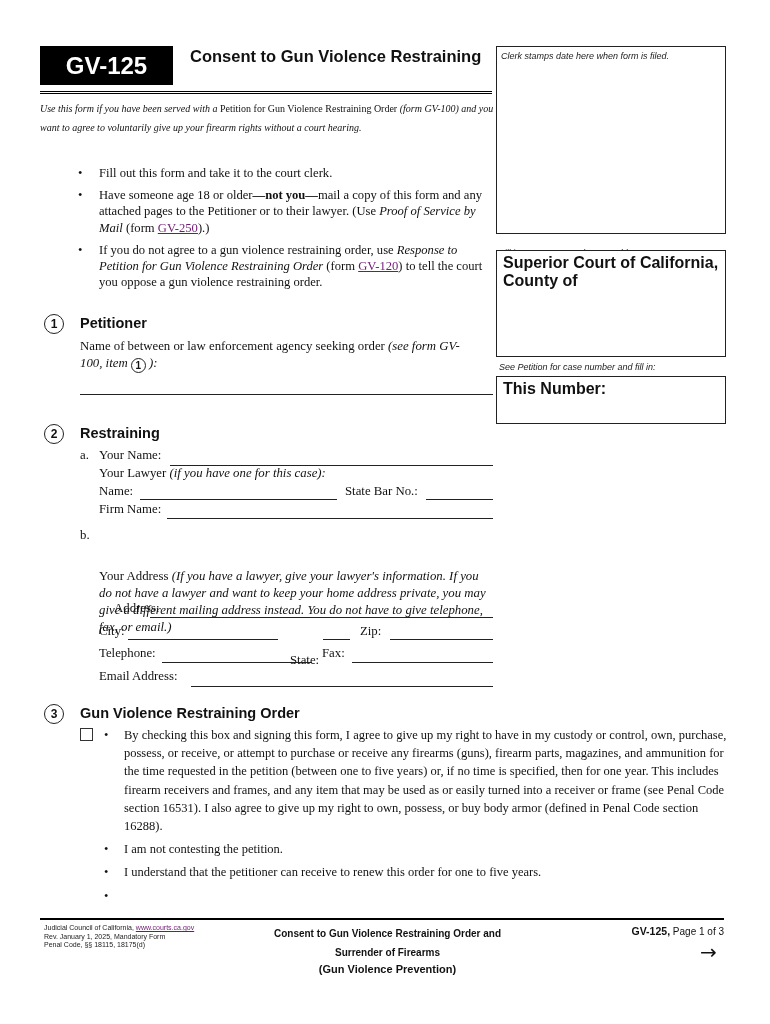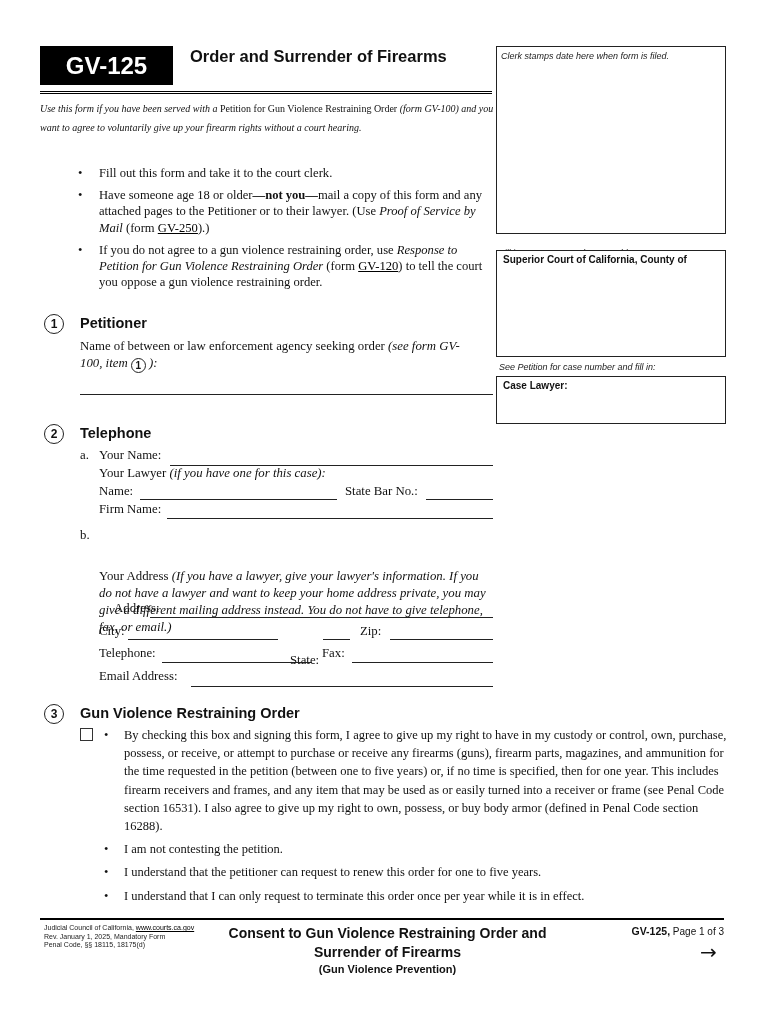--- a/index.html
+++ b/index.html
@@ -16,30 +16,30 @@
   .hdr-rule { left: 40px; top: 91px; width: 452px; height: 0; border-top: 3px double #000; }
 
   
   .rbox { border: 1.5px solid #222; background: #fff; }
   .clerk-box { left: 496px; top: 46px; width: 228px; height: 186px; }
   .box-cap { font-family: "Liberation Sans", sans-serif; font-style: italic; font-size: 9px; color: #222; }
   .clerk-box .box-cap { position: absolute; left: 4px; top: 4px; }
   .court-cap { left: 499px; top: 248px; }
   .court-box { left: 496px; top: 250px; width: 228px; height: 105px; }
   .court-box .lbl, .case-box .lbl { position: absolute; left: 6px; top: 3px; font-family: "Liberation Sans", sans-serif;
-    font-weight: bold; font-size: 10px; }
+    font-weight: bold; font-size: 16px; }
   .case-cap { left: 499px; top: 362px; }
   .case-box { left: 496px; top: 376px; width: 228px; height: 46px; }
 
   
   .intro { left: 40px; top: 100px; width: 455px; font-size: 10px; line-height: 18.5px; }
   .bullets { left: 78px; top: 165px; width: 420px; font-size: 12.6px; line-height: 16.2px; margin: 0; padding: 0; list-style: none; }
   .bullets li { position: relative; padding-left: 21px; margin-bottom: 6px; }
   .bullets li .dot { position: absolute; left: 0; top: 0; }
-  a.lnk { color: #000000; text-decoration: underline; }
+  a.lnk { color: #701a75; text-decoration: underline; }
 
   
   .sec-num { width: 20px; height: 20px; border: 1.3px solid #222; border-radius: 50%;
     font-family: "Liberation Sans", sans-serif; font-weight: bold; font-size: 12px;
     display: flex; align-items: center; justify-content: center; box-sizing: border-box; }
   .sec-title { font-family: "Liberation Sans", sans-serif; font-weight: bold; font-size: 14.5px; }
   .inline-num { display: inline-flex; width: 15px; height: 15px; border: 1.2px solid #222; border-radius: 50%;
     font-family: "Liberation Sans", sans-serif; font-weight: bold; font-size: 10px;
     align-items: center; justify-content: center; box-sizing: border-box; vertical-align: -2px; font-style: normal; }
 
@@ -50,45 +50,45 @@
   .checkbox { left: 80px; top: 728px; width: 11px; height: 11px; border: 1.2px solid #333; background: #fff; cursor: pointer; }
   .gv-bullets { left: 104px; top: 726px; width: 625px; font-family: "Liberation Serif", serif; font-size: 12.5px;
     line-height: 18.2px; margin: 0; padding: 0; list-style: none; }
   .gv-bullets li { position: relative; padding-left: 20px; margin-bottom: 5px; }
   .gv-bullets li .dot { position: absolute; left: 0; top: 0; }
 
   
   .foot-rule { left: 40px; top: 918px; width: 684px; height: 0; border-top: 2.5px solid #000; }
   .foot-left { left: 44px; top: 924px; font-family: "Liberation Sans", sans-serif; font-size: 7px; line-height: 8.6px; color: #222; }
   .foot-center { left: 210px; top: 924px; width: 355px; text-align: center; font-family: "Liberation Sans", sans-serif; font-weight: bold; }
-  .foot-center .t1 { font-size: 14px; line-height: 19px; }
+  .foot-center .t1 { font-size: 10px; line-height: 19px; }
   .foot-center .t2 { font-size: 11px; line-height: 15px; }
   .foot-right { left: 600px; top: 925px; width: 124px; text-align: right; font-family: "Liberation Sans", sans-serif; font-size: 10px; }
   .foot-right b { font-size: 10.5px; }
   .next-arrow { left: 700px; top: 940px; font-size: 20px; font-family: "DejaVu Sans", sans-serif; cursor: pointer; }
 </style>
 </head>
 <body>
 
 <div class="abs form-id">GV-125</div>
 <div class="abs form-title">
-  <div>Order and Surrender of Firearms</div>
+  <div>Consent to Gun Violence Restraining</div>
 </div>
 <div class="abs hdr-rule"></div>
 
 <div class="abs rbox clerk-box">
   <span class="box-cap">Clerk stamps date here when form is filed.</span>
 </div>
 <div class="abs box-cap court-cap">Fill in court name and street address:</div>
 <div class="abs rbox court-box">
   <span class="lbl">Superior Court of California, County of</span>
 </div>
 <div class="abs box-cap case-cap">See Petition for case number and fill in:</div>
 <div class="abs rbox case-box">
-  <span class="lbl">Case Lawyer:</span>
+  <span class="lbl">This Number:</span>
 </div>
 
 <div class="abs intro serif">
   <i>Use this form if you have been served with a </i><span>Petition for Gun Violence Restraining Order</span><i> (form GV-100) and you want to agree to voluntarily give up your firearm rights without a court hearing.</i>
 </div>
 
 <ul class="abs bullets serif">
   <li>
     <span class="dot">•</span>
     <span>Fill out this form and take it to the court clerk.</span>
@@ -104,21 +104,21 @@
 </ul>
 
 <div class="abs sec-num" style="left:44px; top:314px;">1</div>
 <div class="abs sec-title" style="left:80px; top:315px;">Petitioner</div>
 <div class="abs body-text" style="left:80px; top:338px; width:400px;">
   <span>Name of between or law enforcement agency seeking order </span><i><span>(see form GV-100, item </span><span class="inline-num">1</span><span> ):</span></i>
 </div>
 <div class="line" style="left:80px; top:394px; width:413px;"></div>
 
 <div class="abs sec-num" style="left:44px; top:424px;">2</div>
-<div class="abs sec-title" style="left:80px; top:425px;">Telephone</div>
+<div class="abs sec-title" style="left:80px; top:425px;">Restraining</div>
 
 <span class="field-lbl" style="left:80px; top:448px;">a.</span>
 <span class="field-lbl" style="left:99px; top:448px;">Your Name:</span>
 <div class="line" style="left:170px; top:465px; width:323px;"></div>
 
 <span class="field-lbl" style="left:99px; top:466px;"><span>Your Lawyer </span><i>(if you have one for this case):</i></span>
 
 <span class="field-lbl" style="left:99px; top:484px;">Name:</span>
 <div class="line" style="left:140px; top:499px; width:197px;"></div>
 <span class="field-lbl" style="left:345px; top:484px;">State Bar No.:</span>
@@ -151,22 +151,22 @@
 <div class="line" style="left:191px; top:686px; width:302px;"></div>
 
 <div class="abs sec-num" style="left:44px; top:704px;">3</div>
 <div class="abs sec-title" style="left:80px; top:705px;">Gun Violence Restraining Order</div>
 
 <div class="abs checkbox"></div>
 
 <ul class="abs gv-bullets">
   <li><span class="dot">•</span><span>By checking this box and signing this form, I agree to give up my right to have in my custody or control, own, purchase, possess, or receive, or attempt to purchase or receive any firearms (guns), firearm parts, magazines, and ammunition for the time requested in the petition (between one to five years) or, if no time is specified, then for one year. This includes firearm receivers and frames, and any item that may be used as or easily turned into a receiver or frame (see Penal Code section 16531). I also agree to give up my right to own, possess, or buy body armor (defined in Penal Code section 16288).</span></li>
   <li><span class="dot">•</span><span>I am not contesting the petition.</span></li>
-  <li><span class="dot">•</span><span>I understand that the petitioner can request to renew this order for one to five years.</span></li>
-  <li><span class="dot">•</span><span>I understand that I can only request to terminate this order once per year while it is in effect.</span></li>
+  <li><span class="dot">•</span><span>I understand that the petitioner can receive to renew this order for one to five years.</span></li>
+  <li><span class="dot">•</span></li>
 </ul>
 
 <div class="abs foot-rule"></div>
 <div class="abs foot-left">
   <div><span>Judicial Council of California, </span><a class="lnk">www.courts.ca.gov</a></div>
   <div>Rev. January 1, 2025, Mandatory Form</div>
   <div>Penal Code, §§ 18115, 18175(d)</div>
 </div>
 <div class="abs foot-center">
   <div class="t1">Consent to Gun Violence Restraining Order and</div>

